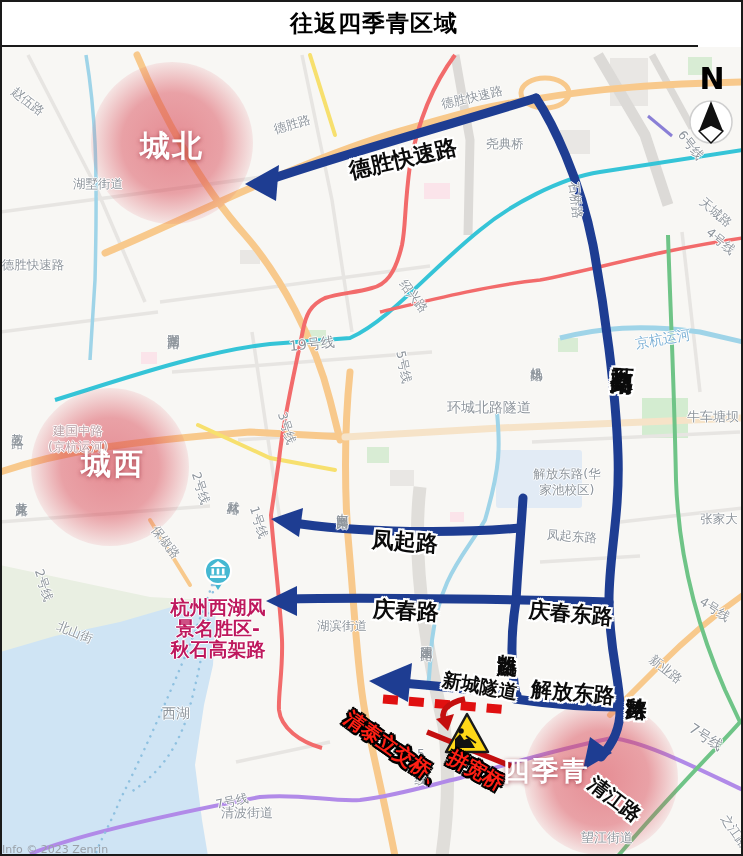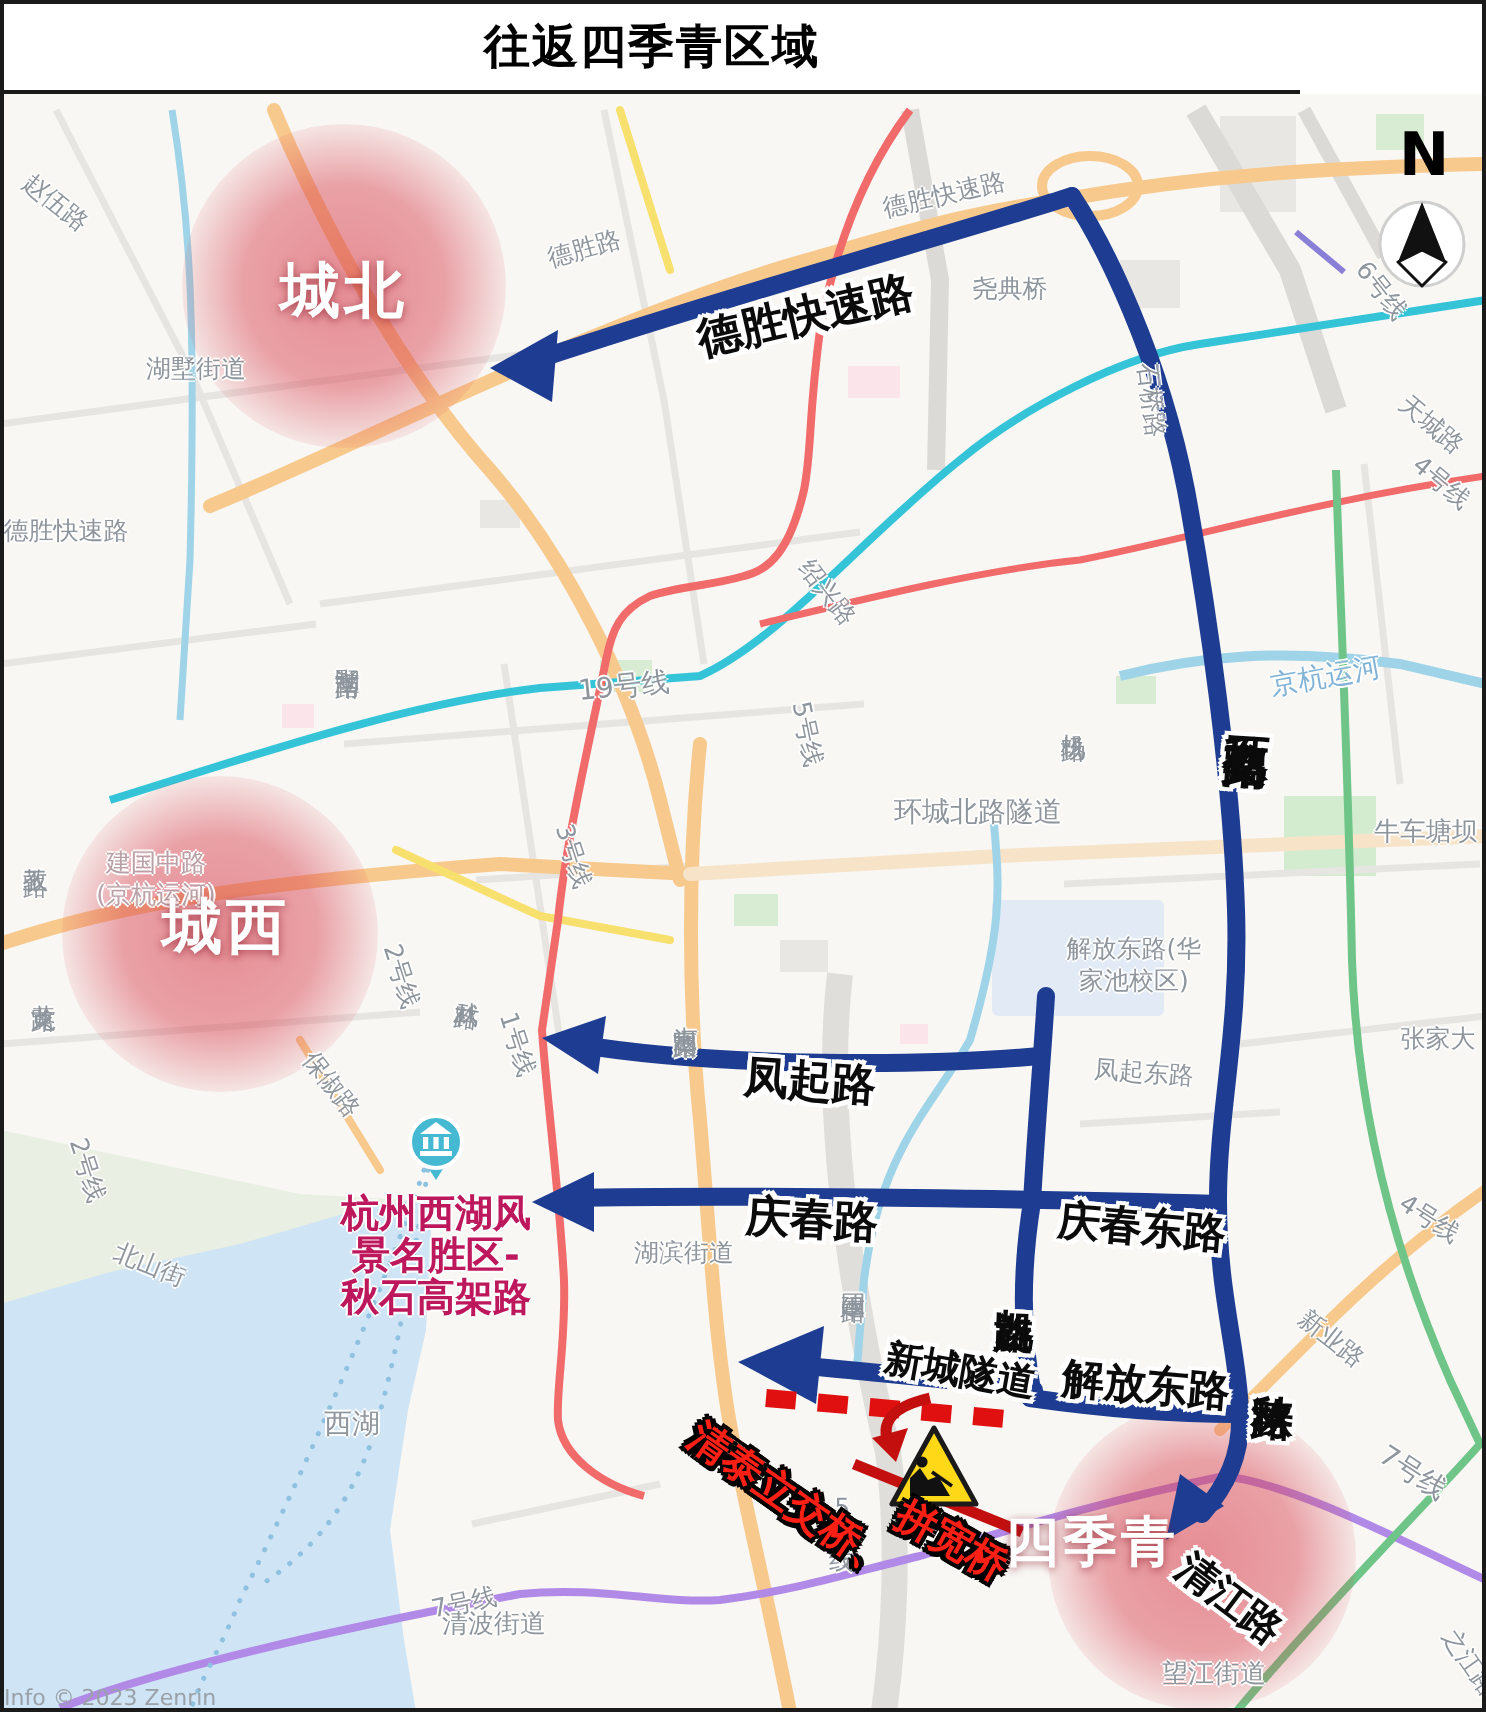--- a/index.html
+++ b/index.html
@@ -2,21 +2,21 @@
 <html><head>
 <meta charset="utf-8">
 <style>
   html,body{margin:0;padding:0;background:#fff;}
   .stage{position:relative;width:743px;height:856px;background:#fff;overflow:hidden;
          font-family:"DejaVu Sans",sans-serif;}
   .frame-border{position:absolute;inset:0;border:2px solid #1a1a1a;box-sizing:border-box;
          z-index:9;pointer-events:none;}
   .titlebar{position:absolute;left:2px;top:2px;width:648px;height:43px;background:#fff;
          border-bottom:2px solid #1a1a1a;box-sizing:content-box;z-index:8;
-         display:flex;align-items:center;justify-content:center;}
+         display:flex;align-items:center;justify-content:center;padding-left:48px;}
   .titlebar .t{font-size:23px;font-weight:900;color:#000;letter-spacing:1px;}
   .mapbg{position:absolute;left:2px;top:47px;width:739px;height:807px;background:#f8f7f4;z-index:0;}
   svg.map{position:absolute;left:0;top:0;z-index:1;}
   .labels{position:absolute;inset:0;z-index:3;pointer-events:none;}
   .lbl{position:absolute;white-space:nowrap;font-size:12.5px;line-height:1.05;color:#8e959c;
        transform:translate(-50%,-50%);
        text-shadow:1px 0 0 #fff,-1px 0 0 #fff,0 1px 0 #fff,0 -1px 0 #fff;}
   .v{writing-mode:vertical-rl;text-orientation:upright;letter-spacing:1px;}
   .water{color:#7fb2d6;}
   .pinkish{color:#b9a0a6;}

